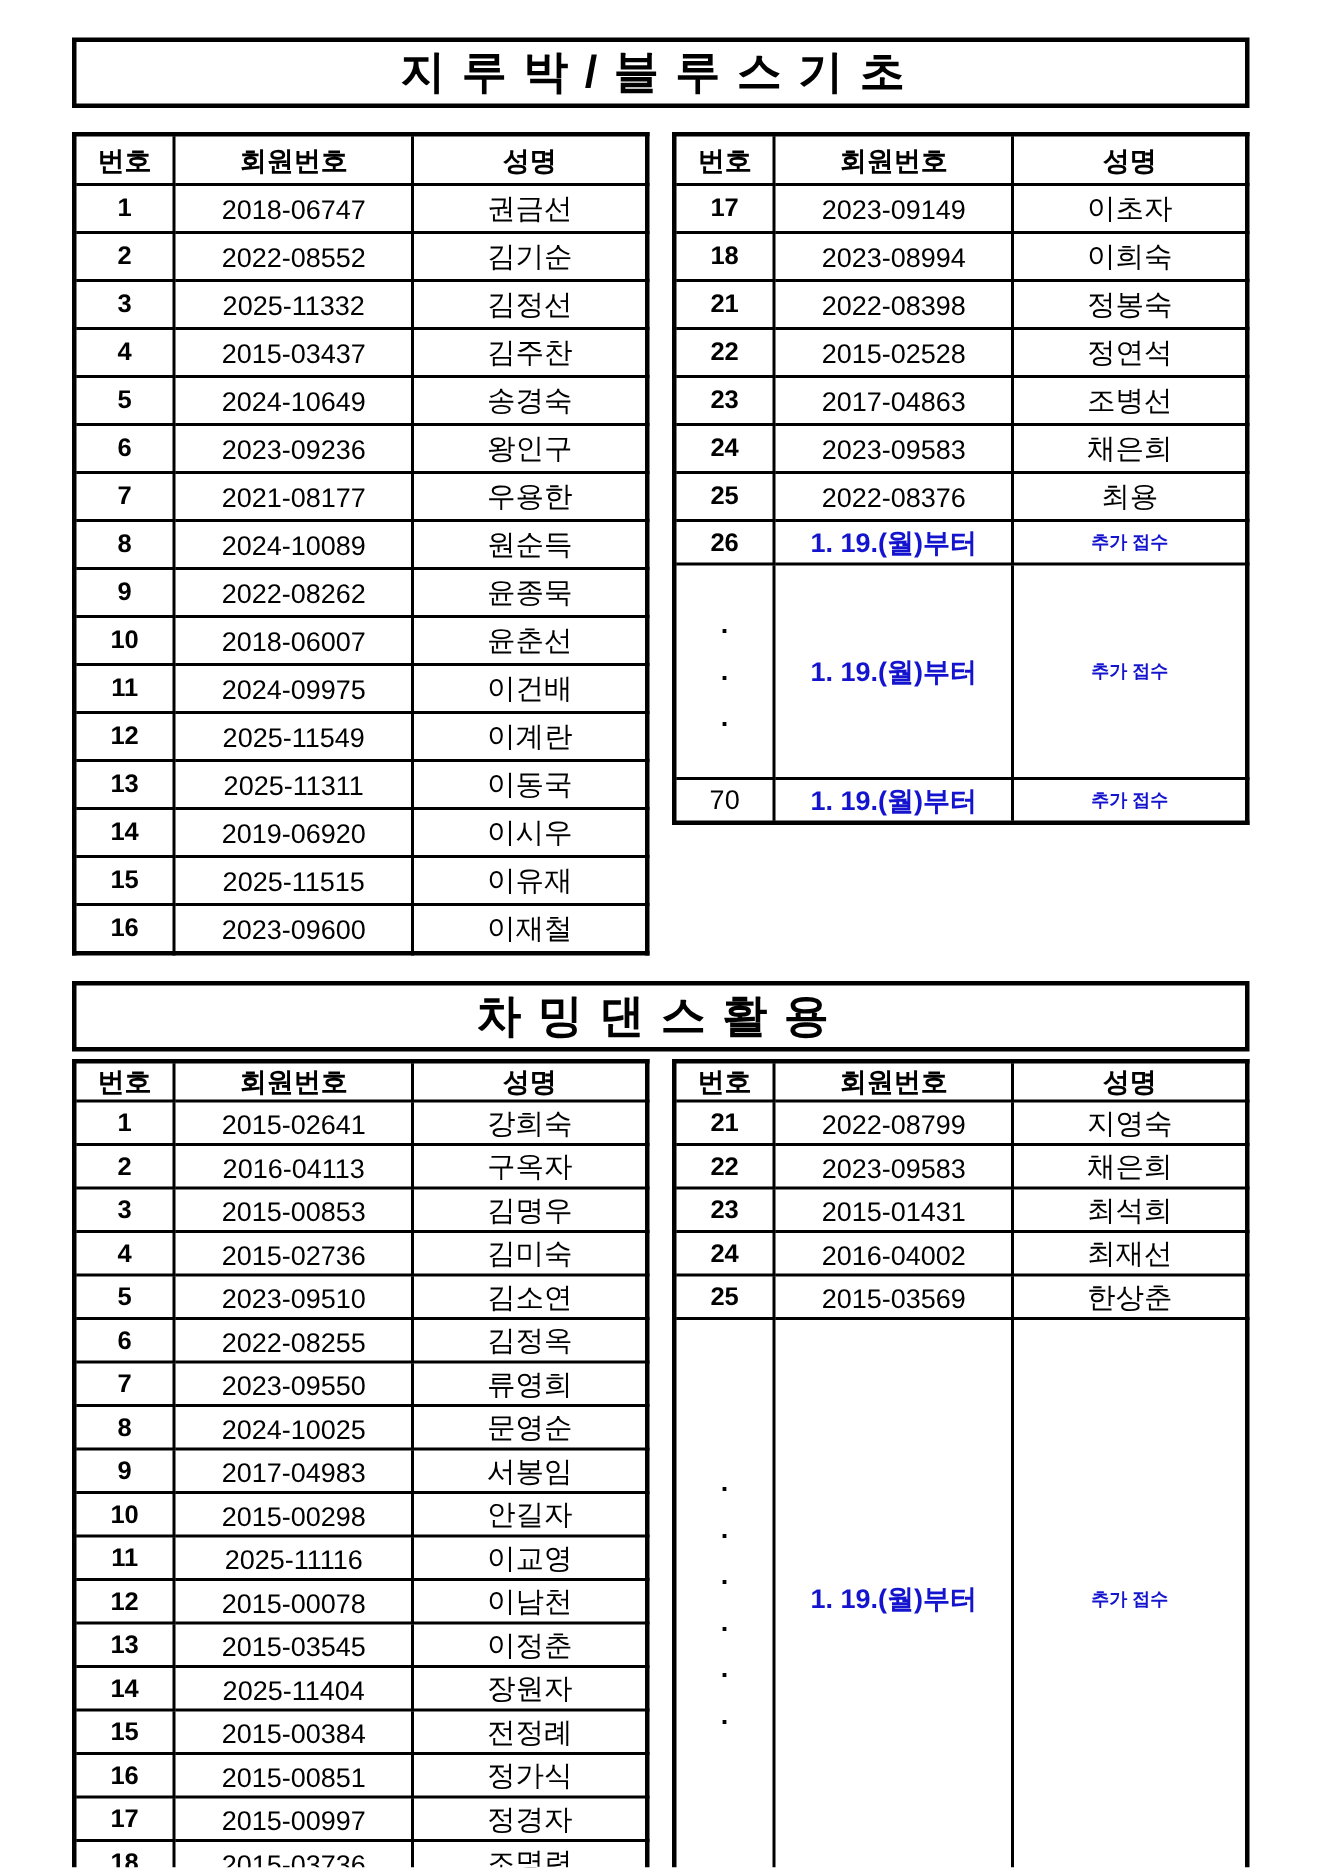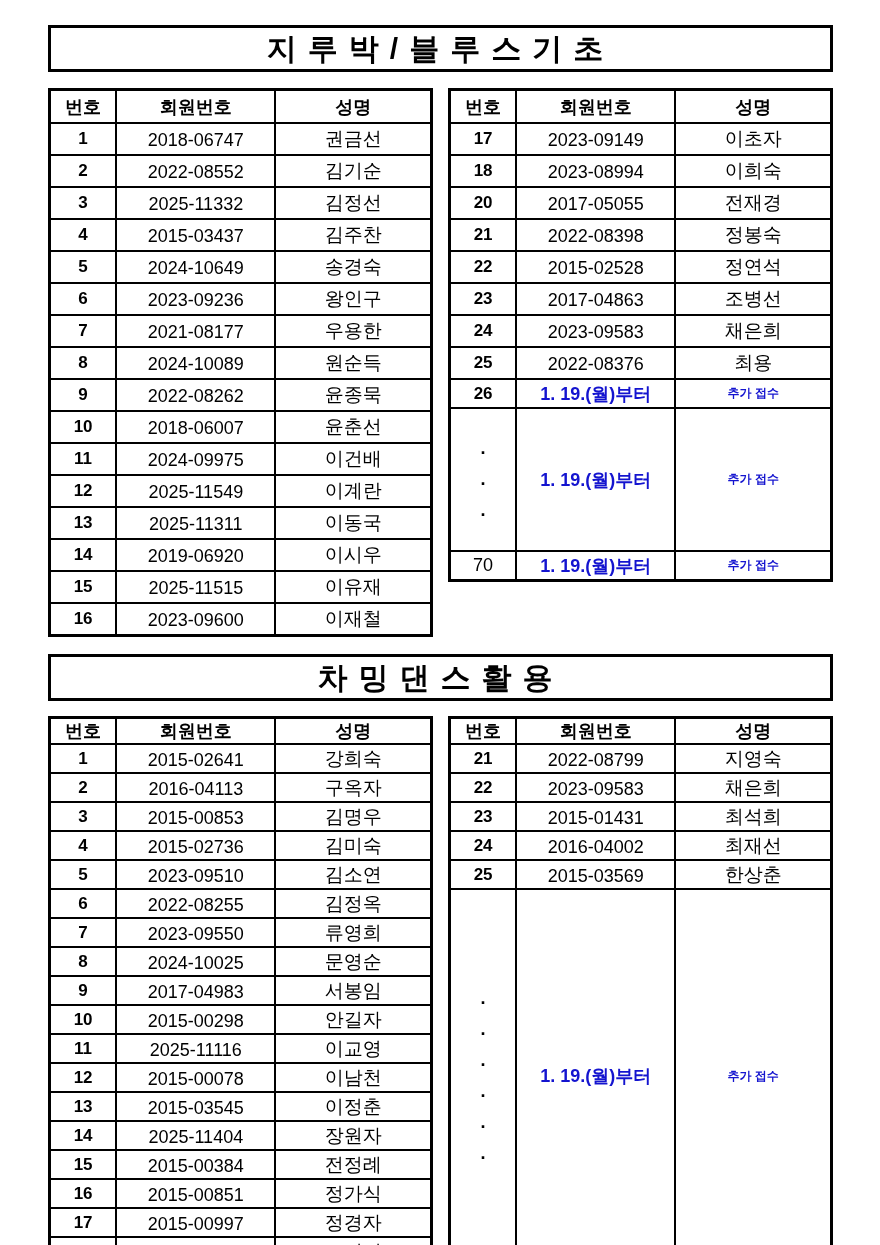--- a/index.html
+++ b/index.html
@@ -11,21 +11,21 @@
     border:3px solid #000;
     text-align:center;
     font-weight:bold;
     font-size:30px;
     letter-spacing:11px;
     height:41px;
     line-height:41px;
     overflow:hidden;
   }
   .title-box.first{margin-bottom:16px;}
-  .title-box.second{margin-top:17px;margin-bottom:15px;}
+  .title-box.second{margin-top:17px;margin-bottom:5px;}
 
   .tables{display:flex;gap:15px;align-items:flex-start;}
 
   table{border-collapse:collapse;table-layout:fixed;background:#fff;}
   table{border:3px solid #000;}
   th,td{border:2px solid #000;text-align:center;padding:0;overflow:hidden;}
 
   th{font-weight:bold;font-size:18px;}
   td.col-no{font-weight:bold;font-size:17px;}
   td.col-no.plain{font-weight:normal;font-size:18px;text-align:center;}
@@ -176,25 +176,20 @@
               <td class="col-no">17</td>
               <td class="col-member">2023-09149</td>
               <td class="col-name">이초자</td>
             </tr>
             <tr>
               <td class="col-no">18</td>
               <td class="col-member">2023-08994</td>
               <td class="col-name">이희숙</td>
             </tr>
             <tr>
-              <td class="col-no">20</td>
-              <td class="col-member">2017-05055</td>
-              <td class="col-name">전재경</td>
-            </tr>
-            <tr>
               <td class="col-no">21</td>
               <td class="col-member">2022-08398</td>
               <td class="col-name">정봉숙</td>
             </tr>
             <tr>
               <td class="col-no">22</td>
               <td class="col-member">2015-02528</td>
               <td class="col-name">정연석</td>
             </tr>
             <tr>

